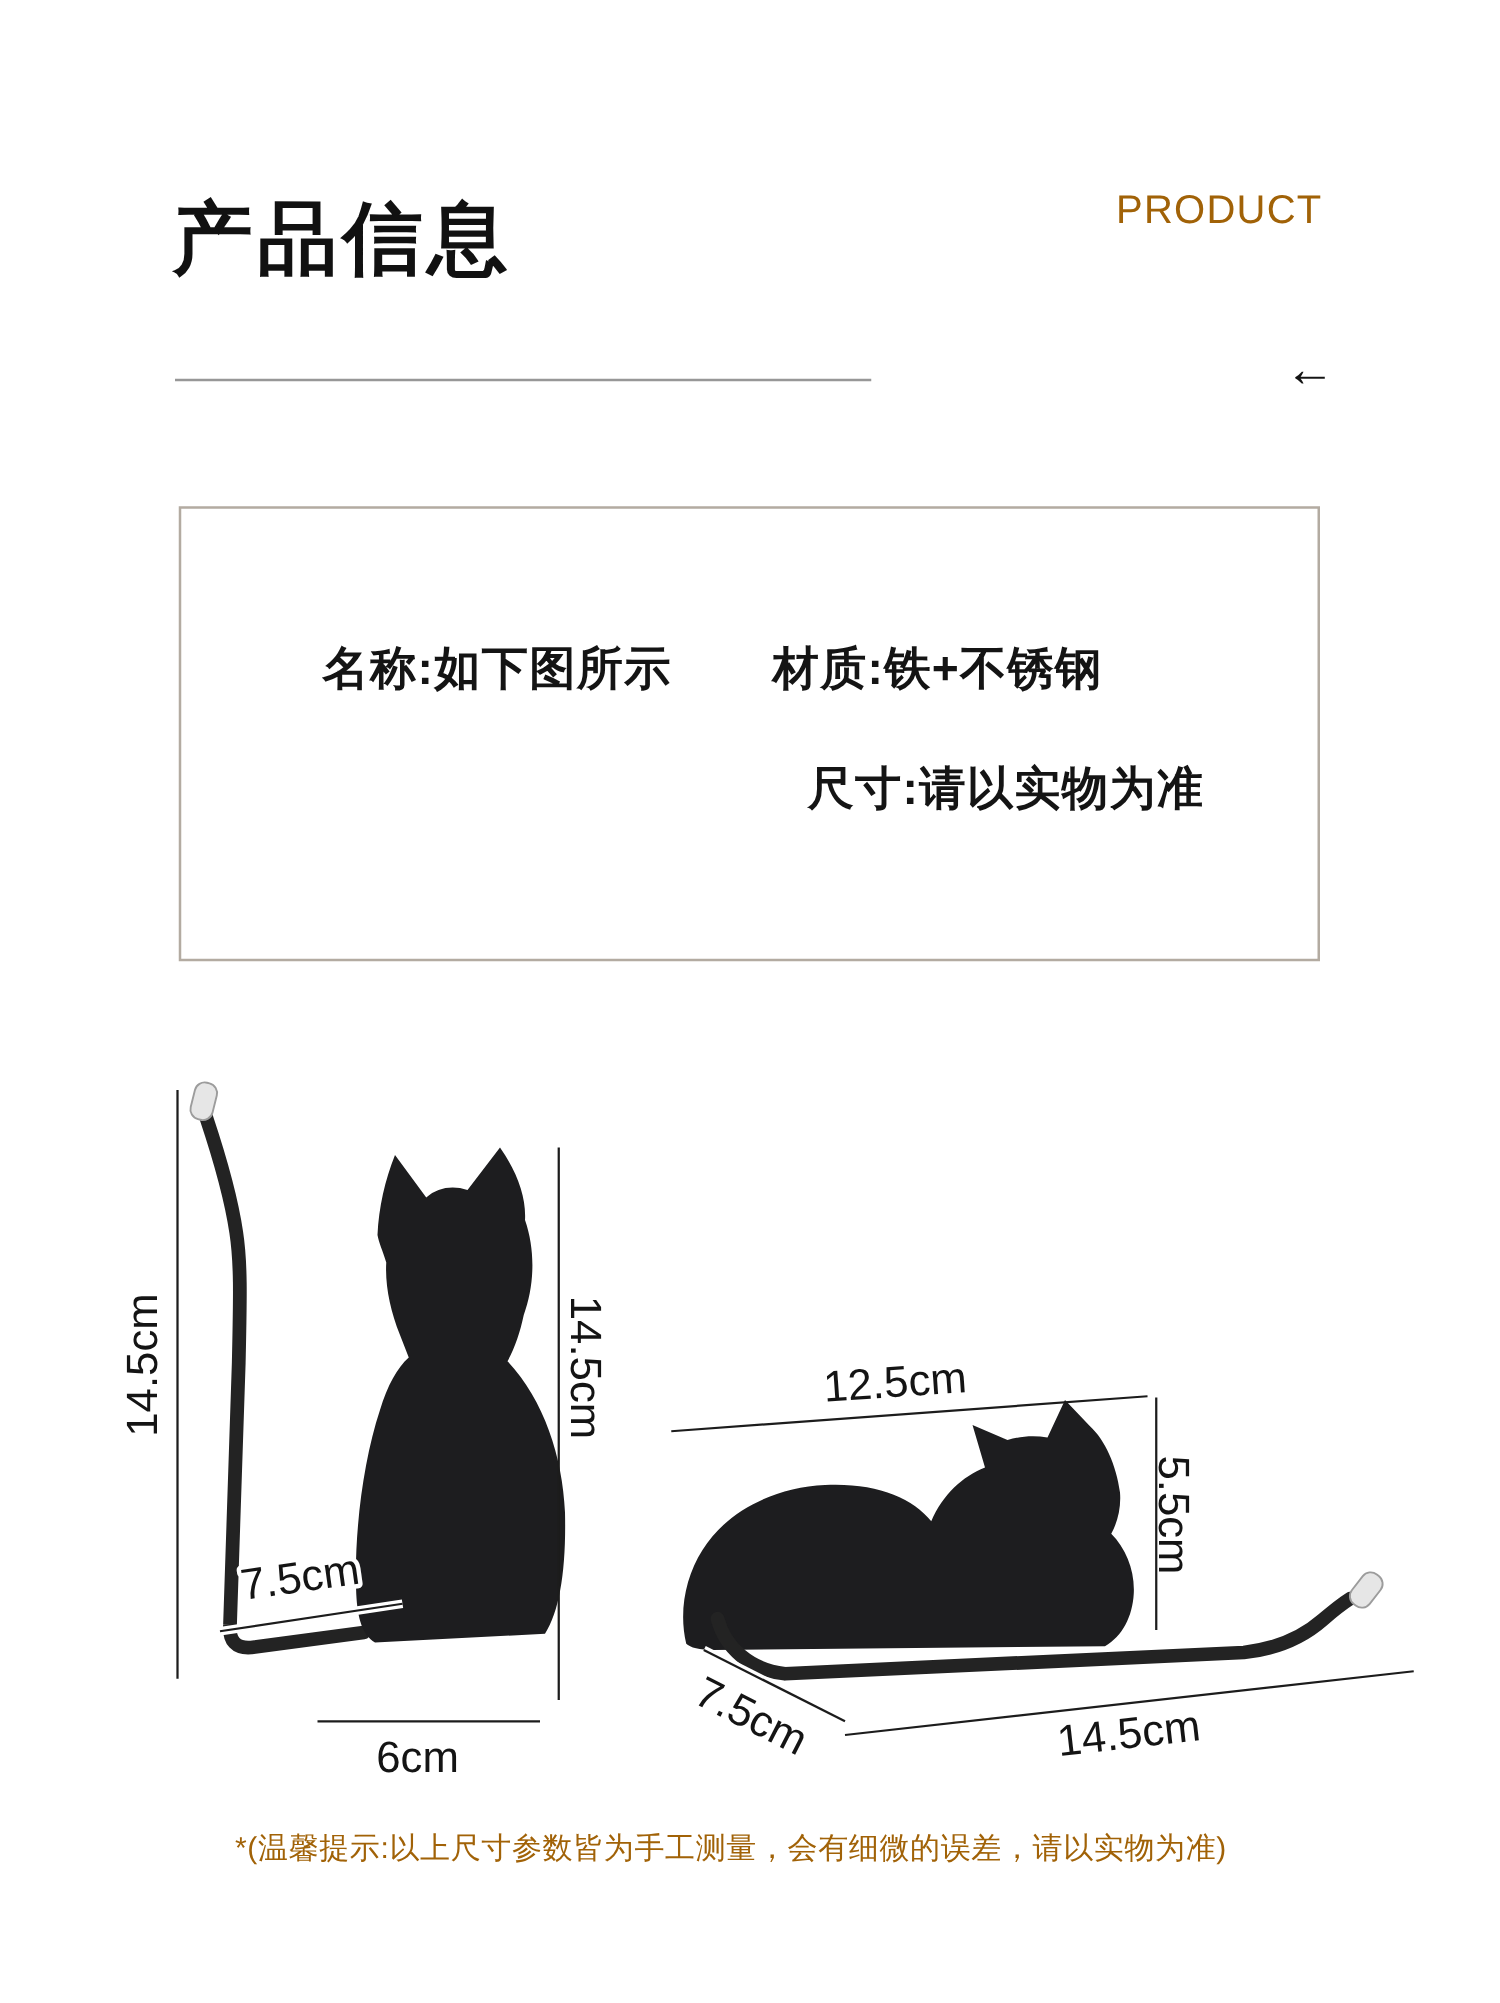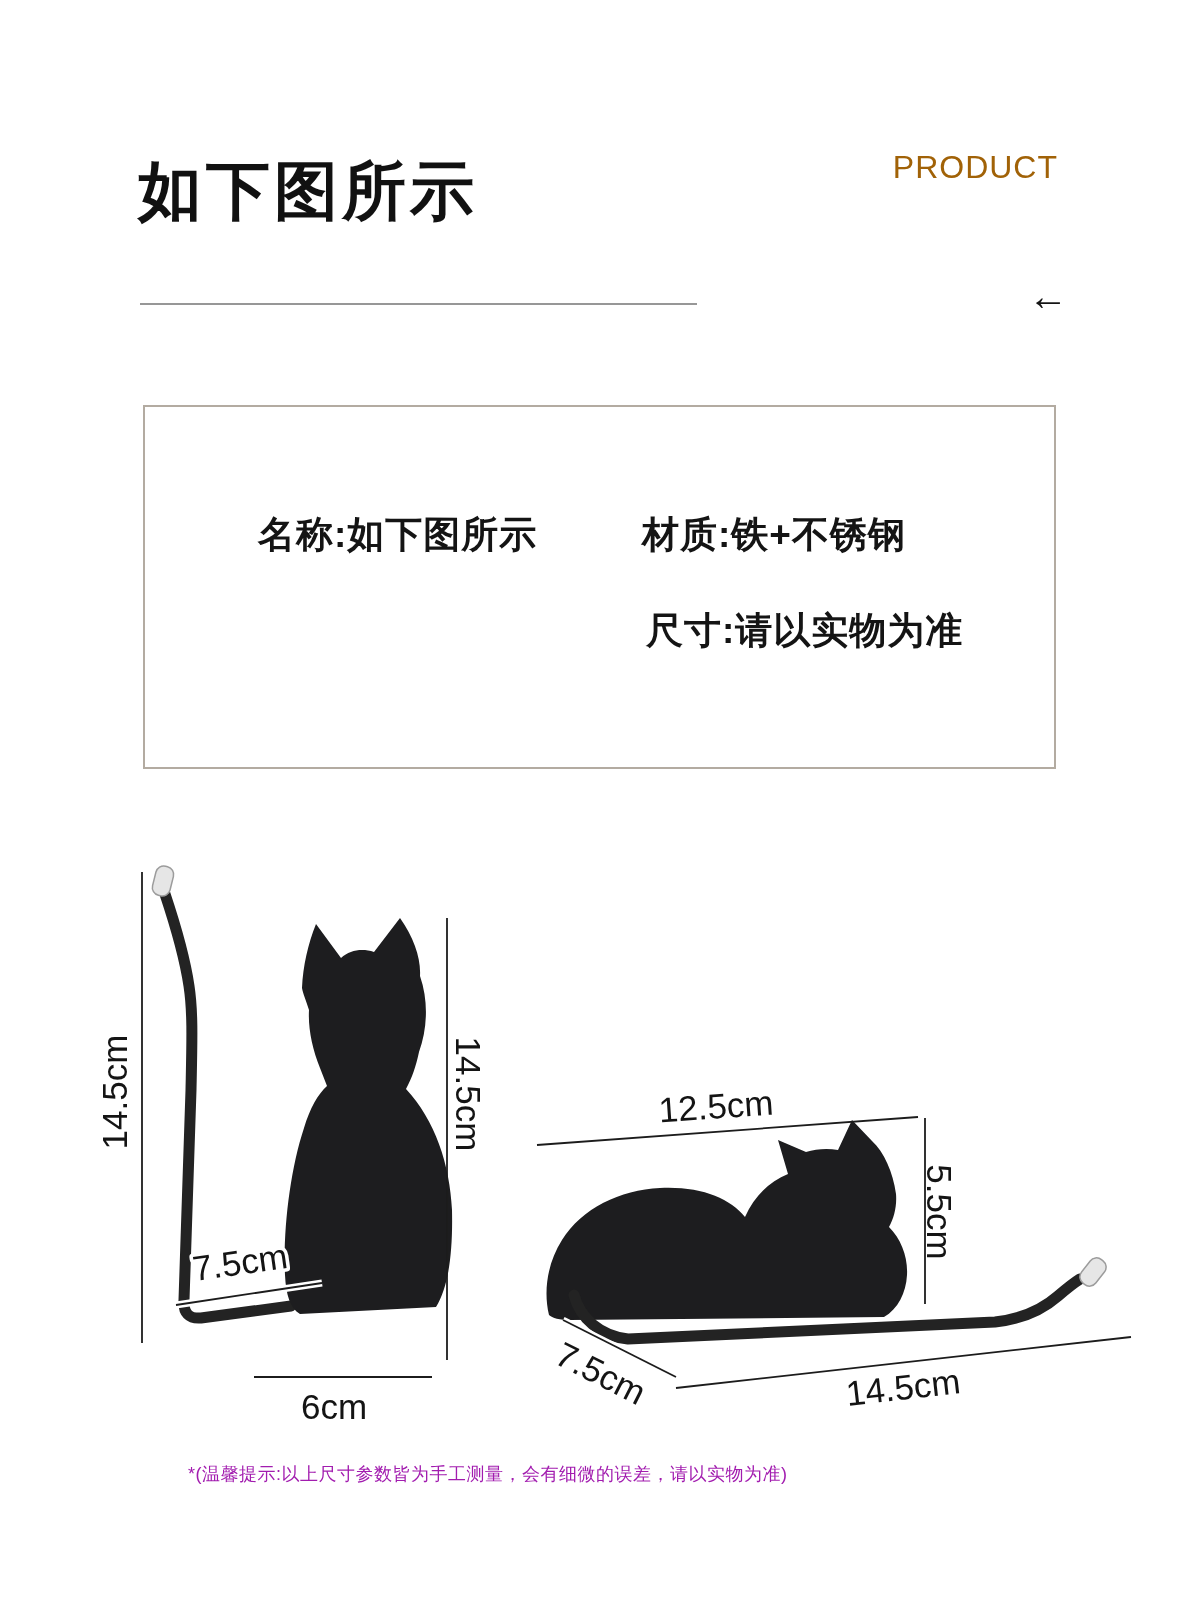--- a/index.html
+++ b/index.html
@@ -27,45 +27,45 @@
   }
   .spec-box {
     position:absolute; left:143px; top:405px; width:913px; height:364px;
     border:2px solid #b3aba1; box-sizing:border-box; background:#ffffff;
   }
   .spec-field {
     position:absolute; font-size:37px; font-weight:700; color:#141414;
     letter-spacing:1px; white-space:nowrap;
   }
   .f0 { left:258px; top:510px; }
-  .f1 { left:642px; top:510px; }
+  .f1 { left:618px; top:510px; }
   .f2 { left:258px; top:606px; }
   .f3 { left:646px; top:606px; }
   .diagram-layer { position:absolute; left:0; top:0; width:1200px; height:1602px; }
   .dim-line { stroke:#1c1c1c; stroke-width:1.8; }
   .dim-casing { stroke:#ffffff; stroke-width:7; }
   .rod { stroke:#232323; stroke-width:11; fill:none; stroke-linecap:round; stroke-linejoin:round; }
   .cat { fill:#1d1d1f; }
   .metal-cap { fill:#e6e6e6; stroke:#9c9c9c; stroke-width:1.5; }
   .dim-label {
     font-family:"Liberation Sans", sans-serif; font-size:35px; fill:#141414;
     text-anchor:middle;
   }
   .dim-label-cased { paint-order:stroke; stroke:#ffffff; stroke-width:7; stroke-linejoin:round; }
   .footnote {
     position:absolute; left:188px; top:1462px;
-    font-size:18px; color:#a21caf; letter-spacing:0.5px; white-space:nowrap;
+    font-size:24px; color:#a16207; letter-spacing:0.5px; white-space:nowrap;
   }
 </style>
 </head>
 <body>
 
 <div class="canvas">
 
-  <h1 class="title-cn">如下图所示</h1>
+  <h1 class="title-cn">产品信息</h1>
 
   <div class="title-en">
     <span>PRODUCT</span>
   </div>
 
   <div class="divider"></div>
 
   <div class="back-arrow">←</div>
 
   <div class="spec-box"></div>

